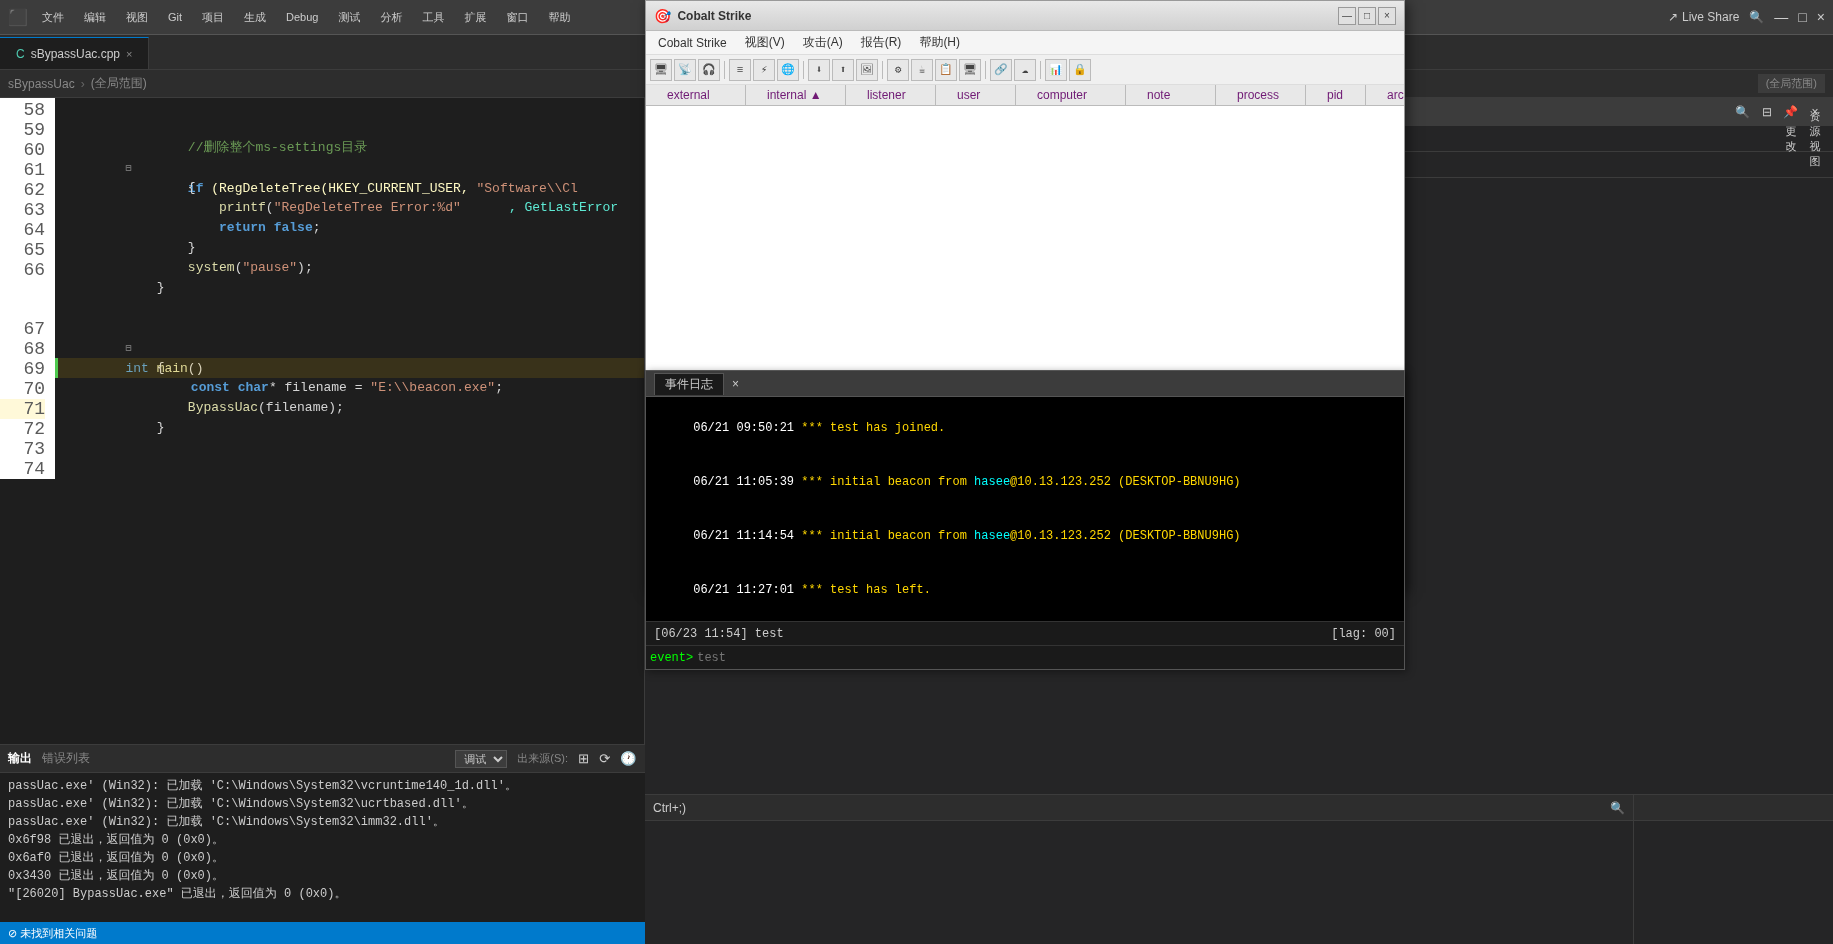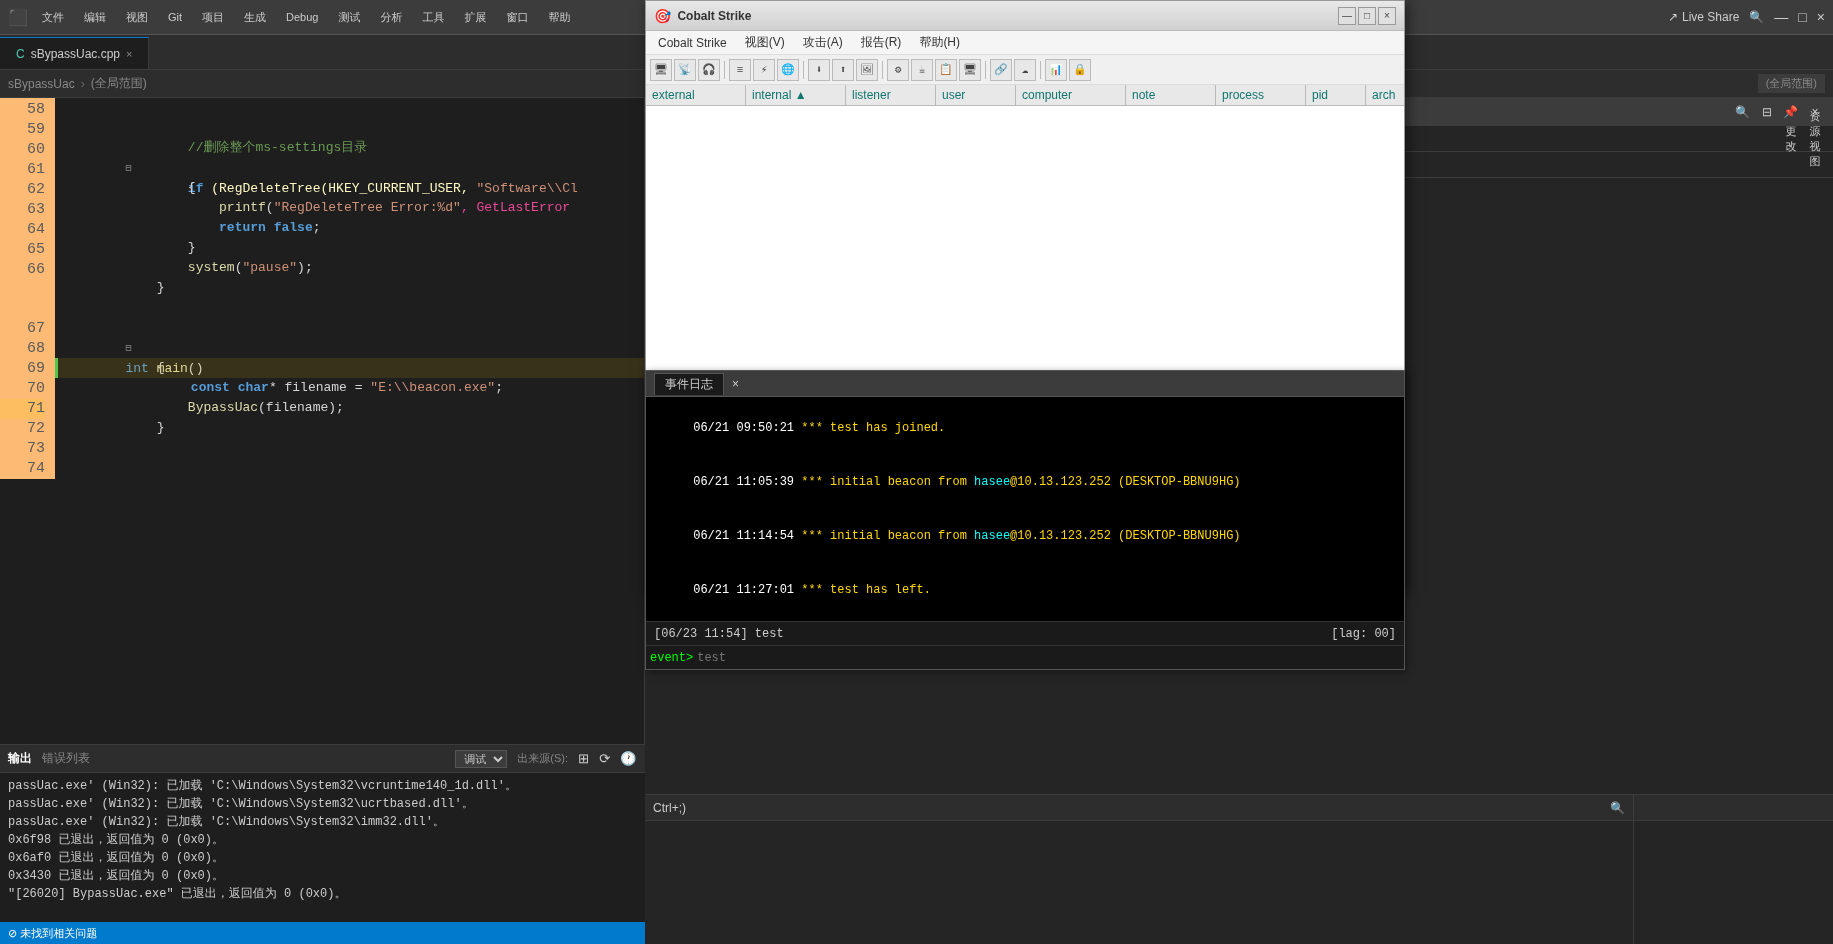--- a/index.html
+++ b/index.html
@@ -132,23 +132,23 @@
       background: #1e1e1e;
       overflow: hidden;
       position: relative;
       border-right: 1px solid #3c3c3c;
     }
     .line-numbers {
       position: absolute;
       left: 0;
       top: 0;
       width: 55px;
-      background: #fdba74;
+      background: #ffffff;
       color: #5a5a5a;
-      font-size: 15px;
+      font-size: 18px;
       line-height: 20px;
       padding-top: 2px;
       text-align: right;
       padding-right: 10px;
       user-select: none;
     }
     .code-content {
       position: absolute;
       left: 55px;
       top: 0;
@@ -334,23 +334,23 @@
     }
     #cs-table-header {
       display: grid;
       grid-template-columns: 100px 100px 90px 80px 110px 90px 90px 60px 60px 80px;
       background: #e8e8e8;
       border-bottom: 1px solid #bbb;
       font-size: 12px;
       font-family: 'Segoe UI', sans-serif;
     }
     .cs-th {
-      padding: 3px 6px;
+      padding: 3px 21px;
       border-right: 1px solid #bbb;
-      color: #0f766e;
+      color: #701a75;
       cursor: pointer;
       user-select: none;
       display: flex;
       align-items: center;
       gap: 2px;
     }
 
     
     #cs-event-log {
       position: absolute;
@@ -572,21 +572,21 @@
       <div class="code-line">
         <span class="collapse-icon">⊟</span>
         <span style="color:#d4d4d4;">        </span><span class="kw">if</span><span style="color:#fef9c3;"> (RegDeleteTree(HKEY_CURRENT_USER, </span><span class="str">"Software\\Cl</span>
       </div>
 
       <div class="code-line">
         <span style="color:#d4d4d4;">        {</span>
       </div>
 
       <div class="code-line">
-        <span style="color:#d4d4d4;">            </span><span class="fn">printf</span><span style="color:#d4d4d4;">(</span><span class="str">"RegDeleteTree Error:%d"</span><span style="color:#ec4899;">, GetLastError</span>
+        <span style="color:#d4d4d4;">            </span><span class="fn">printf</span><span style="color:#d4d4d4;">(</span><span class="str">"RegDeleteTree Error:%d"</span><span style="color:#5eead4;margin-left:48px;">, GetLastError</span>
       </div>
 
       <div class="code-line">
         <span style="color:#d4d4d4;">            </span><span class="kw">return</span><span style="color:#d4d4d4;"> </span><span class="kw">false</span><span style="color:#d4d4d4;">;</span>
       </div>
 
       <div class="code-line">
         <span style="color:#d4d4d4;">        }</span>
       </div>
 

